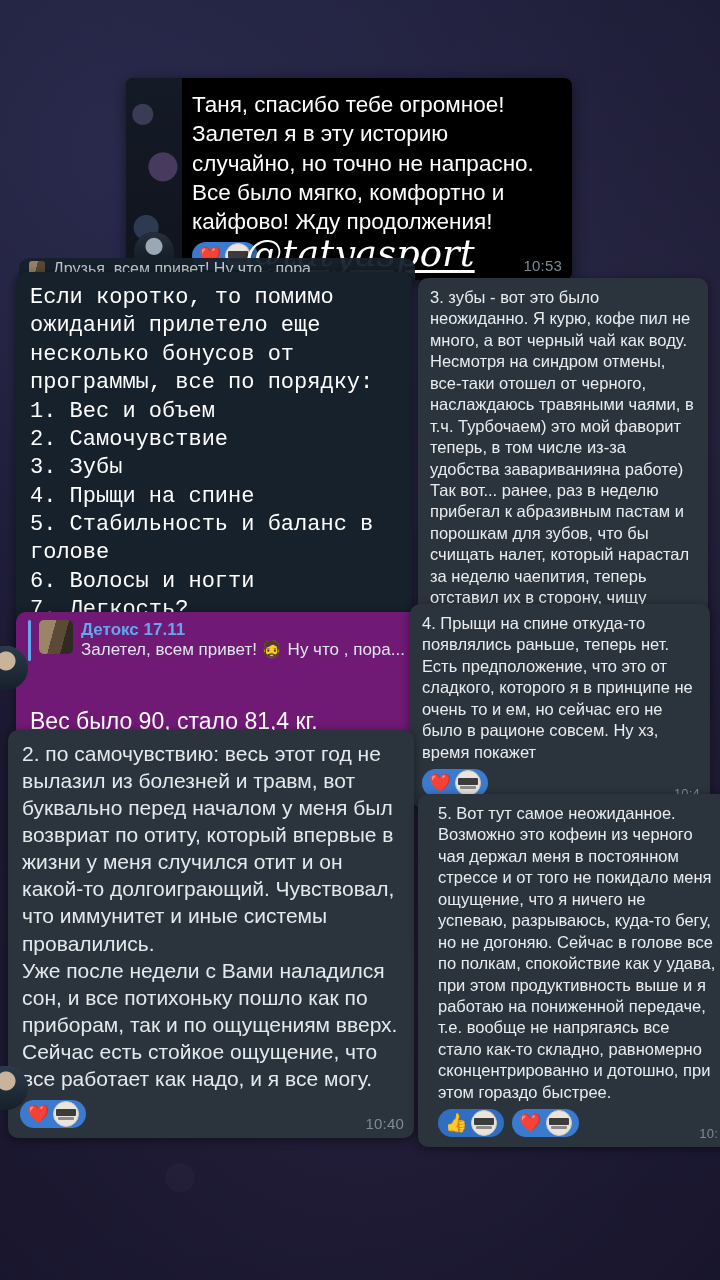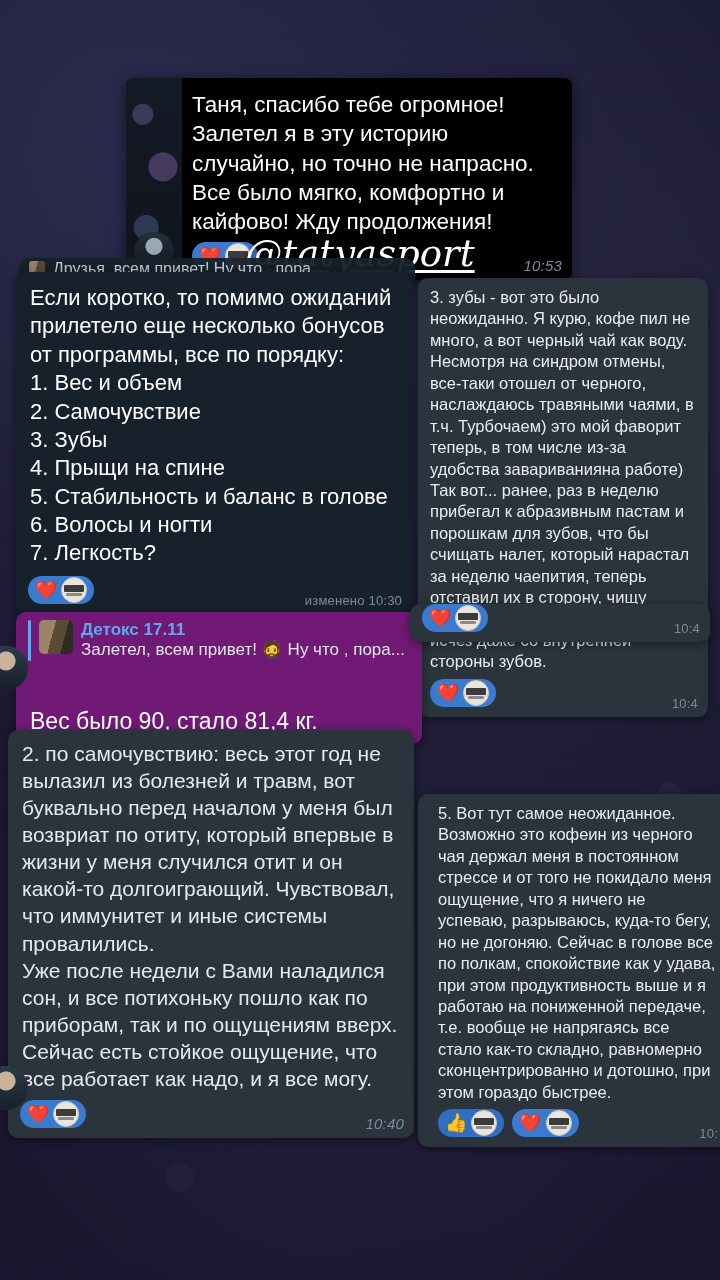--- a/index.html
+++ b/index.html
@@ -59,21 +59,21 @@
     color: #e9edf0;
   }
   .time {
     position: absolute;
     right: 10px;
     bottom: 6px;
     font-size: 13px;
     color: #7d8b96;
     letter-spacing: .2px;
   }
-  .time.big { font-size: 15px; font-style: italic; }
+  .time.big { font-size: 15px; }
 
   
   .reactions {
     display: flex;
     gap: 8px;
     padding: 0 12px 10px 12px;
   }
   .reaction {
     display: inline-flex;
     align-items: center;
@@ -249,21 +249,21 @@
   #msg-teeth { left: 418px; top: 278px; width: 290px; }
   #msg-acne  { left: 410px; top: 604px; width: 300px; }
   #msg-unexpected { left: 418px; top: 794px; width: 302px; padding-left: 8px; }
 
   #msg-weight { left: 16px; top: 612px; width: 406px; }
   #msg-weight .body { font-size: 23px; padding-top: 6px; margin-top: 40px; }
 
   #msg-feeling { left: 8px; top: 730px; width: 406px; }
   #msg-feeling .body { font-size: 21px; }
 
-  .card-dark { background: #17212b; }
+  .card-dark { background: #17212b; font-family: Liberation Mono, monospace; }
   .card-dark2 { background: #701a75; }
   .card-grey { background: #2b333c; }
   .card-grey .body { color: #e4e9ed; }
 
   .partial-top {
     position: absolute;
     left: 19px;
     top: 258px;
     width: 396px;
     height: 22px;
@@ -350,20 +350,21 @@
     <span class="thumb2"></span>
     <span class="rtext">
       <span class="rname">Детокс 17.11</span>
       <span class="rbody" style="display:block">Залетел, всем привет! 🧔 Ну что , пора...</span>
     </span>
   </div>
   <div class="body">Вес было 90, стало 81,4 кг.</div>
 </div>
 
 <div class="msg small card-grey" id="msg-acne">
+  <div class="body">4. Прыщи на спине откуда-то появлялись раньше, теперь нет. Есть предположение, что это от сладкого, которого я в принципе не очень то и ем, но сейчас его не было в рационе совсем. Ну хз, время покажет</div>
   <div class="reactions">
     <span class="reaction">
       <span class="emoji">❤️</span>
       <span class="pill-img"></span>
     </span>
   </div>
   <div class="time">10:4</div>
 </div>
 
 <div class="msg card-grey" id="msg-feeling">

